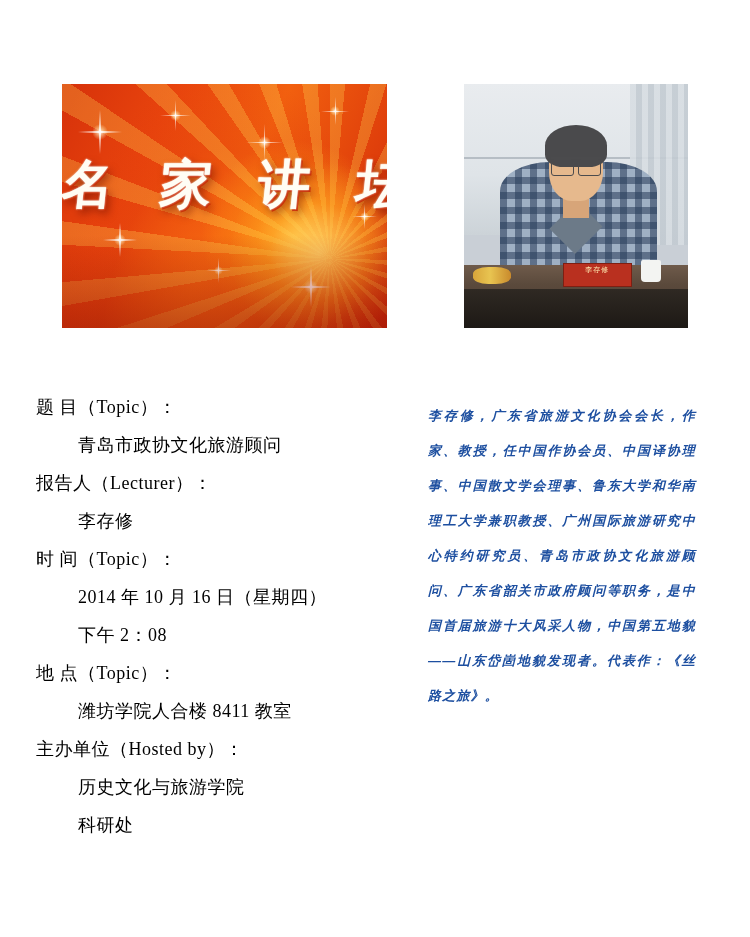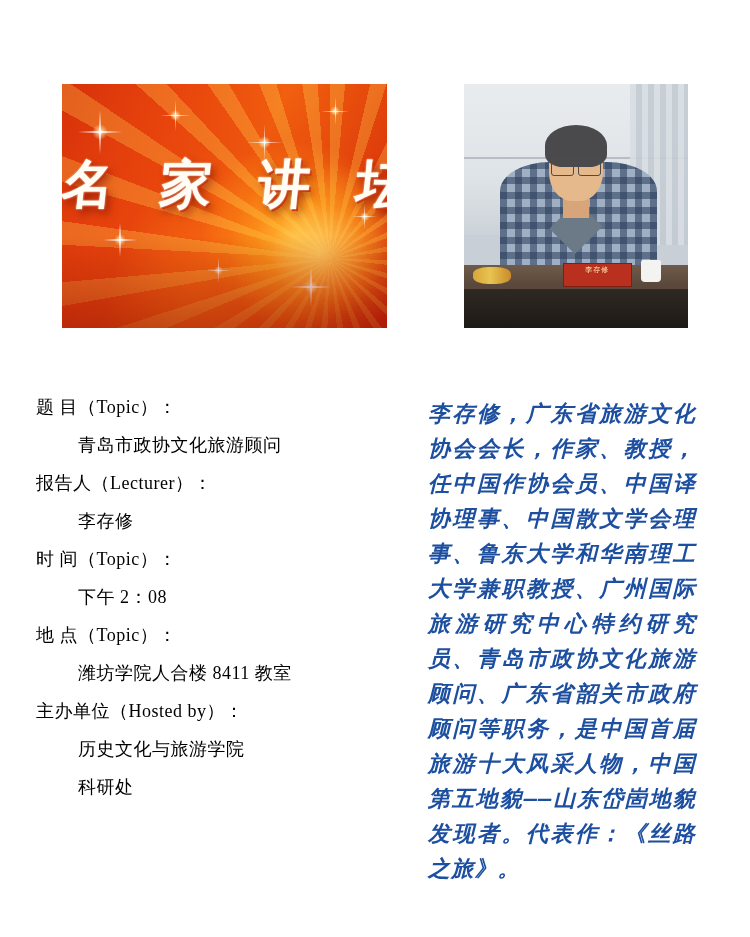--- a/index.html
+++ b/index.html
@@ -262,25 +262,25 @@
   }
   .left-col .indent {
     padding-left: 42px;
   }
 
   .right-col {
     position: absolute;
     left: 428px;
     top: 398px;
     width: 268px;
-    font-family: Liberation Mono, monospace;
+    font-family: Liberation Sans, sans-serif;
     font-weight: bold;
     font-style: italic;
     color: #1d4fa0;
-    font-size: 22px;
+    font-size: 13px;
     line-height: 35px;
     letter-spacing: 1.2px;
     text-align: justify;
   }
 </style>
 </head>
 <body>
 
 <div class="page">
 
@@ -317,20 +317,21 @@
       <span>李存修</span>
     </div>
   </div>
 
   <div class="left-col">
     <div class="line">题  目（Topic）：</div>
     <div class="line indent">青岛市政协文化旅游顾问</div>
     <div class="line">报告人（Lecturer）：</div>
     <div class="line indent">李存修</div>
     <div class="line">时  间（Topic）：</div>
+    <div class="line indent">2014 年 10 月 16 日（星期四）</div>
     <div class="line indent">下午 2：08</div>
     <div class="line">地  点（Topic）：</div>
     <div class="line indent">潍坊学院人合楼 8411 教室</div>
     <div class="line">主办单位（Hosted by）：</div>
     <div class="line indent">历史文化与旅游学院</div>
     <div class="line indent">科研处</div>
   </div>
 
   <div class="right-col">李存修，广东省旅游文化协会会长，作家、教授，任中国作协会员、中国译协理事、中国散文学会理事、鲁东大学和华南理工大学兼职教授、广州国际旅游研究中心特约研究员、青岛市政协文化旅游顾问、广东省韶关市政府顾问等职务，是中国首届旅游十大风采人物，中国第五地貌——山东岱崮地貌发现者。代表作：《丝路之旅》。</div>
 

